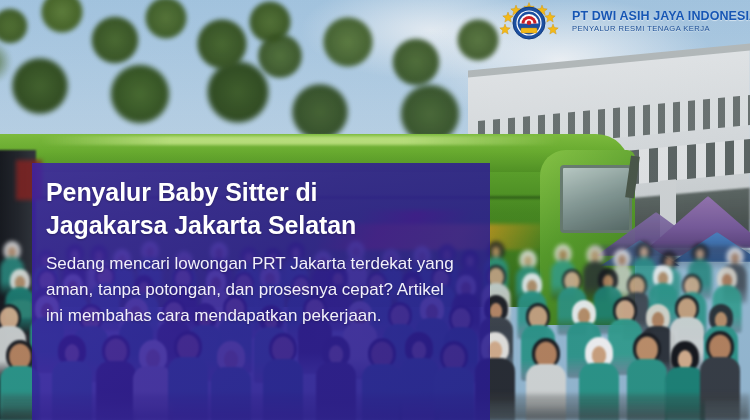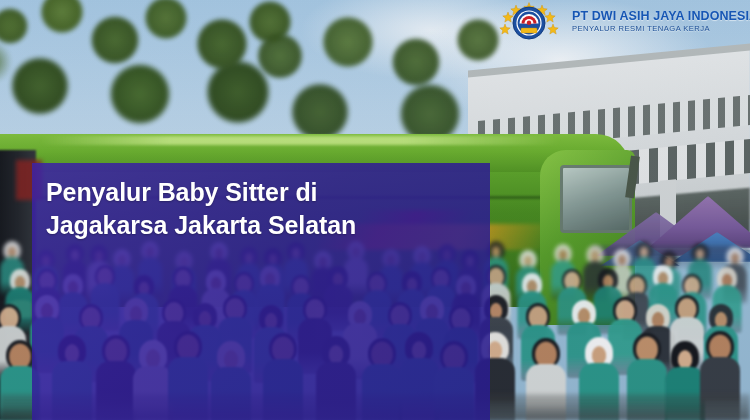--- a/index.html
+++ b/index.html
@@ -768,20 +768,21 @@
           <div class="body" style="width: 40px; height: 66.24px; top: 26px; background: linear-gradient(rgb(59, 65, 72) 0%, rgb(59, 65, 72) 62%, rgba(0, 0, 0, 0.28) 100%);"></div>
         </div>
         <div class="ground"></div>
       </div>
     <div class="photo-tone"></div>
   </div>
 
   <div class="overlay">
     <div class="overlay-inner">
       <h1 class="headline">Penyalur Baby Sitter di Jagakarsa Jakarta Selatan</h1>
+      <p class="subcopy">Sedang mencari lowongan PRT Jakarta terdekat yang aman, tanpa potongan, dan prosesnya cepat? Artikel ini membahas cara mendapatkan pekerjaan.</p>
     </div>
   </div>
 
   <div class="brand">
     <div class="logo-wrap">
       <svg width="72" height="40" viewBox="0 0 72 40">
 
         <g fill="#f2b919" stroke="#c98d0b" stroke-width="0.4">
           <polygon points="12,22 13.4,25.6 17.2,25.9 14.3,28.4 15.2,32.1 12,30 8.8,32.1 9.7,28.4 6.8,25.9 10.6,25.6"></polygon>
           <polygon points="15,10 16.4,13.6 20.2,13.9 17.3,16.4 18.2,20.1 15,18 11.8,20.1 12.7,16.4 9.8,13.9 13.6,13.6"></polygon>

